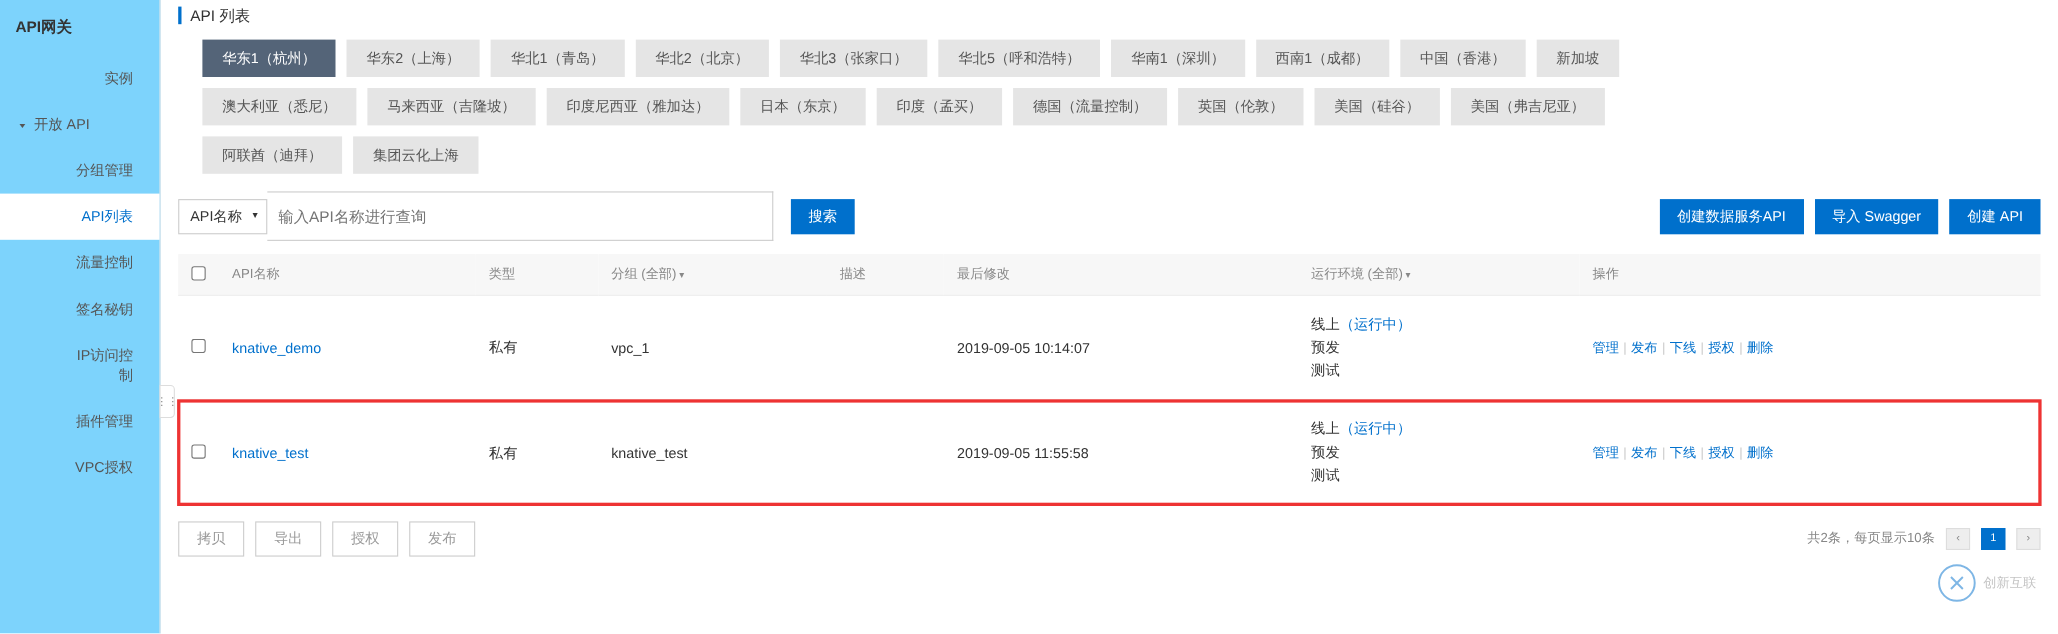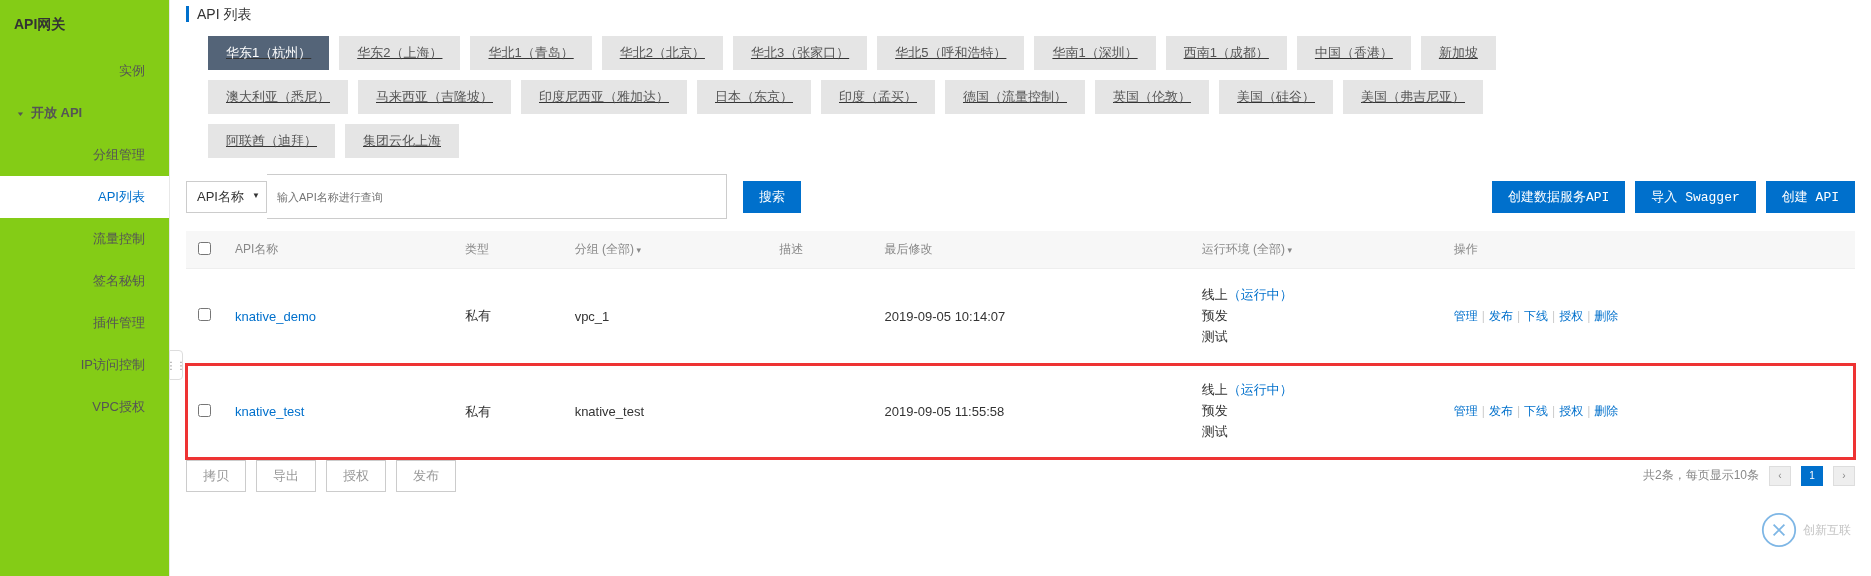--- a/index.html
+++ b/index.html
@@ -1,50 +1,50 @@
 <!DOCTYPE html>
 <html><head>
 <meta charset="utf-8">
 <style>
 * { box-sizing: border-box; margin: 0; padding: 0; }
 body { font-family: "Microsoft YaHei", "PingFang SC", Arial, sans-serif; font-size: 13px; color: #333; background: #fff; }
 .container { display: flex; width: 1871px; min-height: 576px; }
-.sidebar { width: 170px; background: #84cc16; border-right: 1px solid #e8e8e8; }
+.sidebar { width: 146px; background: #7dd3fc; border-right: 1px solid #e8e8e8; }
 .sidebar-title { padding: 16px 14px; font-weight: bold; color: #333; font-size: 14px; }
 .sidebar-item { padding: 12px 24px; cursor: pointer; color: #555; font-size: 13px; text-align: right; }
 .sidebar-item.sub { padding-left: 60px; }
 .sidebar-item.active { background: #fff; color: #0070cc; }
-.sidebar-group { padding: 12px 16px; color: #555; font-size: 13px; cursor: pointer; font-weight: bold; }
+.sidebar-group { padding: 12px 16px; color: #555; font-size: 13px; cursor: pointer; }
 .sidebar-group::before { content: "▼"; display: inline-block; margin-right: 6px; font-size: 9px; transform: scaleY(0.7); }
 .main { flex: 1; padding: 0 16px 16px 16px; position: relative; }
 .handle { position: absolute; left: -1px; top: 350px; width: 14px; height: 30px; border: 1px solid #ddd; background: #fff; border-radius: 0 4px 4px 0; display:flex; align-items:center; justify-content:center; font-size:10px; color:#888;}
 .page-title-wrap { display: flex; padding: 6px 0 8px 0; }
 .page-title-bar { width: 3px; height: 16px; background: #0070cc; margin-right: 8px; }
 .page-title { font-size: 14px; color: #333; }
-.region-tabs { display: flex; flex-wrap: wrap; gap: 10px; margin: 4px 0 10px 22px; text-decoration: underline; }
+.region-tabs { display: flex; flex-wrap: wrap; gap: 10px; margin: 4px 0 10px 22px; }
 .region-tab { padding: 8px 18px; background: #e5e5e5; color: #555; cursor: pointer; font-size: 13px; white-space: nowrap; }
 .region-tab.active { background: #546478; color: #fff; }
 .filter-row { display: flex; align-items: center; margin: 16px 0 12px 0; }
 .filter-select { border: 1px solid #ccc; padding: 6px 22px 6px 10px; height: 32px; background: #fff; position: relative; font-size: 13px; }
 .filter-select::after { content: "▼"; position: absolute; right: 6px; top: 9px; font-size: 8px; color: #333; }
-.filter-input { border: 1px solid #ccc; border-left: none; height: 45px; padding: 20px 10px; width: 460px; font-size: 11px; outline: none; }
+.filter-input { border: 1px solid #ccc; border-left: none; height: 45px; padding: 20px 10px; width: 460px; font-size: 14px; outline: none; }
 .btn { height: 32px; padding: 0 16px; border: none; cursor: pointer; font-size: 13px; white-space: nowrap; }
-.btn-primary { background: #0070cc; color: #fff; font-family: Liberation Mono, monospace; }
+.btn-primary { background: #0070cc; color: #fff; }
 .btn-default { background: #fff; border: 1px solid #ccc; color: #999; }
 .spacer { flex: 1; }
 .right-btns { display: flex; gap: 10px; }
 .table { width: 100%; border-collapse: collapse; }
 .table thead th { background: #f7f7f7; text-align: left; padding: 10px 12px; font-weight: normal; color: #888; font-size: 12px; border-bottom: 1px solid #eee; }
 .table tbody td { padding: 16px 12px; border-bottom: 1px solid #f0f0f0; vertical-align: middle; font-size: 13px; }
 .link { color: #0070cc; cursor: pointer; }
 .env { line-height: 1.6; font-size: 12px; }
 .row-actions a { color: #0070cc; font-size: 12px; cursor: pointer; }
 .row-actions .sep { color: #ccc; margin: 0 4px; font-size: 12px; }
 .highlight-box { outline: 3px solid #e33; outline-offset: -2px; }
-.footer-row { display: flex; }
+.footer-row { display: flex; margin-top: 14px; }
 .footer-btns { display: flex; gap: 10px; }
 .footer-info { margin-left: auto; color: #888; font-size: 12px; display:flex; align-items:center; gap:10px;}
 .pager-btn { width:22px; height:20px; background:#eee; display:inline-flex; align-items:center; justify-content:center; font-size:10px; color:#888; border:1px solid #ddd;}
 .pager-btn.active { background:#0070cc; color:#fff; border-color:#0070cc;}
 .th-drop::after { content: " ▾"; font-size: 9px; color: #888; }
 .checkbox { width: 13px; height: 13px; }
 .watermark { position:absolute; right:20px; bottom:28px; opacity:0.5; font-size:12px; color:#888; display:flex; align-items:center; gap:6px;}
 .watermark svg { width:36px; height:36px; }
 </style>
 </head>
@@ -53,22 +53,22 @@
 <div class="container">
   <aside class="sidebar">
     <div class="sidebar-title">API网关</div>
     <div id="sidebar-items">
         <div class="sidebar-item">实例</div>
         <div class="sidebar-group">开放 API</div>
         <div class="sidebar-item sub">分组管理</div>
         <div class="sidebar-item sub active">API列表</div>
         <div class="sidebar-item sub">流量控制</div>
         <div class="sidebar-item sub">签名秘钥</div>
+        <div class="sidebar-item sub">IP访问控制</div>
         <div class="sidebar-item sub">插件管理</div>
-        <div class="sidebar-item sub">IP访问控制</div>
         <div class="sidebar-item sub">VPC授权</div>
       </div>
   </aside>
 
   <main class="main">
     <div class="handle">⋮⋮</div>
 
     <div class="page-title-wrap">
       <div class="page-title-bar"></div>
       <div class="page-title">API 列表</div>

